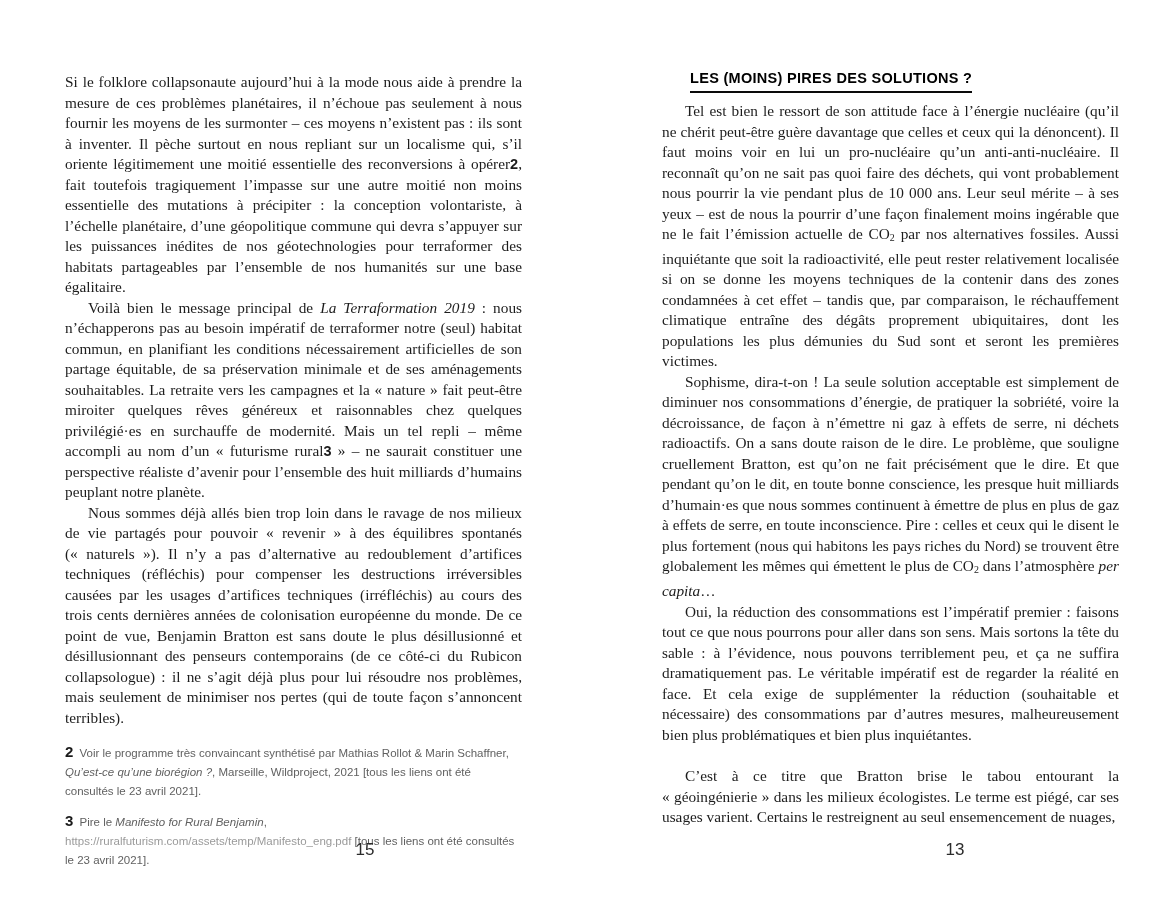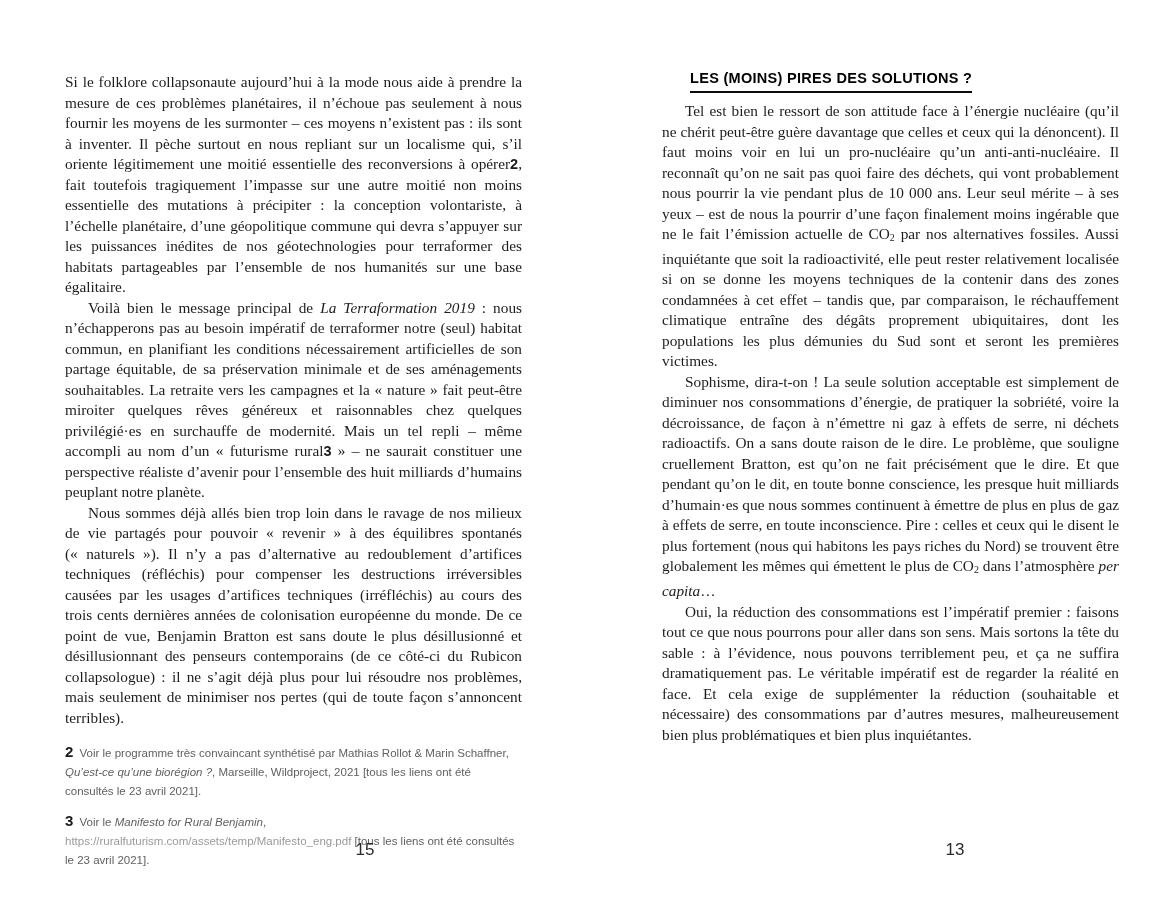--- a/index.html
+++ b/index.html
@@ -93,29 +93,30 @@
 
 <div class="spread">
 
   <section class="column left">
     <p class="para noindent"><span class="seg-plain">Si le folklore collapsonaute aujourd’hui à la mode nous aide à prendre la mesure de ces problèmes planétaires, il n’échoue pas seulement à nous fournir les moyens de les surmonter – ces moyens n’existent pas&nbsp;: ils sont à inventer. Il pèche surtout en nous repliant sur un localisme qui, s’il oriente légitimement une moitié essentielle des reconversions à opérer</span><span class="seg-fnref">2</span><span class="seg-plain">, fait toutefois tragiquement l’impasse sur une autre moitié non moins essentielle des mutations à précipiter&nbsp;: la conception volontariste, à l’échelle planétaire, d’une géopolitique commune qui devra s’appuyer sur les puissances inédites de nos géotechnologies pour terraformer des habitats partageables par l’ensemble de nos humanités sur une base égalitaire.</span></p>
     <p class="para"><span class="seg-plain">Voilà bien le message principal de </span><span class="seg-italic">La Terraformation 2019</span><span class="seg-plain">&nbsp;: nous n’échapperons pas au besoin impératif de terraformer notre (seul) habitat commun, en planifiant les conditions nécessairement artificielles de son partage équitable, de sa préservation minimale et de ses aménagements souhaitables. La retraite vers les campagnes et la «&nbsp;nature&nbsp;» fait peut-être miroiter quelques rêves généreux et raisonnables chez quelques privilégié·es en surchauffe de modernité. Mais un tel repli – même accompli au nom d’un «&nbsp;futurisme rural</span><span class="seg-fnref">3</span><span class="seg-plain">&nbsp;» – ne saurait constituer une perspective réaliste d’avenir pour l’ensemble des huit milliards d’humains peuplant notre planète.</span></p>
     <p class="para"><span class="seg-plain">Nous sommes déjà allés bien trop loin dans le ravage de nos milieux de vie partagés pour pouvoir «&nbsp;revenir&nbsp;» à des équilibres spontanés («&nbsp;naturels&nbsp;»). Il n’y a pas d’alternative au redoublement d’artifices techniques (réfléchis) pour compenser les destructions irréversibles causées par les usages d’artifices techniques (irréfléchis) au cours des trois cents dernières années de colonisation européenne du monde. De ce point de vue, Benjamin Bratton est sans doute le plus désillusionné et désillusionnant des penseurs contemporains (de ce côté-ci du Rubicon collapsologue)&nbsp;: il ne s’agit déjà plus pour lui résoudre nos problèmes, mais seulement de minimiser nos pertes (qui de toute façon s’annoncent terribles).</span></p>
 
     <div class="footnotes">
       <p class="footnote"><span class="seg-marker">2</span><span class="seg-plain"> Voir le programme très convaincant synthétisé par Mathias Rollot &amp; Marin Schaffner, </span><span class="seg-italic">Qu’est-ce qu’une biorégion&nbsp;?</span><span class="seg-plain">, Marseille, Wildproject, 2021 [tous les liens ont été consultés le 23 avril 2021].</span></p>
-      <p class="footnote"><span class="seg-marker">3</span><span class="seg-plain"> Voir le </span><span class="seg-italic">Manifesto for Rural Benjamin</span><span class="seg-plain">, </span><span class="seg-link">https://ruralfuturism.com/assets/temp/Manifesto_eng.pdf</span><span class="seg-plain"> [tous les liens ont été consultés le 23 avril 2021].</span></p>
+      <p class="footnote"><span class="seg-marker">3</span><span class="seg-plain"> Pire le </span><span class="seg-italic">Manifesto for Rural Benjamin</span><span class="seg-plain">, </span><span class="seg-link">https://ruralfuturism.com/assets/temp/Manifesto_eng.pdf</span><span class="seg-plain"> [tous les liens ont été consultés le 23 avril 2021].</span></p>
     </div>
   </section>
 
   <section class="column right">
     <h2 class="section-heading">
       <span class="heading-text">LES (MOINS) PIRES DES SOLUTIONS&nbsp;?</span>
     </h2>
     <p class="para"><span class="seg-plain">Tel est bien le ressort de son attitude face à l’énergie nucléaire (qu’il ne chérit peut-être guère davantage que celles et ceux qui la dénoncent). Il faut moins voir en lui un pro-nucléaire qu’un anti-anti-nucléaire. Il reconnaît qu’on ne sait pas quoi faire des déchets, qui vont probablement nous pourrir la vie pendant plus de 10&nbsp;000 ans. Leur seul mérite – à ses yeux – est de nous la pourrir d’une façon finalement moins ingérable que ne le fait l’émission actuelle de CO</span><span class="seg-sub">2</span><span class="seg-plain"> par nos alternatives fossiles. Aussi inquiétante que soit la radioactivité, elle peut rester relativement localisée si on se donne les moyens techniques de la contenir dans des zones condamnées à cet effet – tandis que, par comparaison, le réchauffement climatique entraîne des dégâts proprement ubiquitaires, dont les populations les plus démunies du Sud sont et seront les premières victimes.</span></p>
     <p class="para"><span class="seg-plain">Sophisme, dira-t-on&nbsp;! La seule solution acceptable est simplement de diminuer nos consommations d’énergie, de pratiquer la sobriété, voire la décroissance, de façon à n’émettre ni gaz à effets de serre, ni déchets radioactifs. On a sans doute raison de le dire. Le problème, que souligne cruellement Bratton, est qu’on ne fait précisément que le dire. Et que pendant qu’on le dit, en toute bonne conscience, les presque huit milliards d’humain·es que nous sommes continuent à émettre de plus en plus de gaz à effets de serre, en toute inconscience. Pire&nbsp;: celles et ceux qui le disent le plus fortement (nous qui habitons les pays riches du Nord) se trouvent être globalement les mêmes qui émettent le plus de CO</span><span class="seg-sub">2</span><span class="seg-plain"> dans l’atmosphère </span><span class="seg-italic">per capita</span><span class="seg-plain">…</span></p>
     <p class="para"><span class="seg-plain">Oui, la réduction des consommations est l’impératif premier&nbsp;: faisons tout ce que nous pourrons pour aller dans son sens. Mais sortons la tête du sable&nbsp;: à l’évidence, nous pouvons terriblement peu, et ça ne suffira dramatiquement pas. Le véritable impératif est de regarder la réalité en face. Et cela exige de supplémenter la réduction (souhaitable et nécessaire) des consommations par d’autres mesures, malheureusement bien plus problématiques et bien plus inquiétantes.</span></p>
+    <p class="para gap-before"><span class="seg-plain">C’est à ce titre que Bratton brise le tabou entourant la «&nbsp;géoingénierie&nbsp;» dans les milieux écologistes. Le terme est piégé, car ses usages varient. Certains le restreignent au seul ensemencement de nuages,</span></p>
   </section>
 
   <div class="folio left">15</div>
   <div class="folio right">13</div>
 
 </div>
 
 </body></html>

